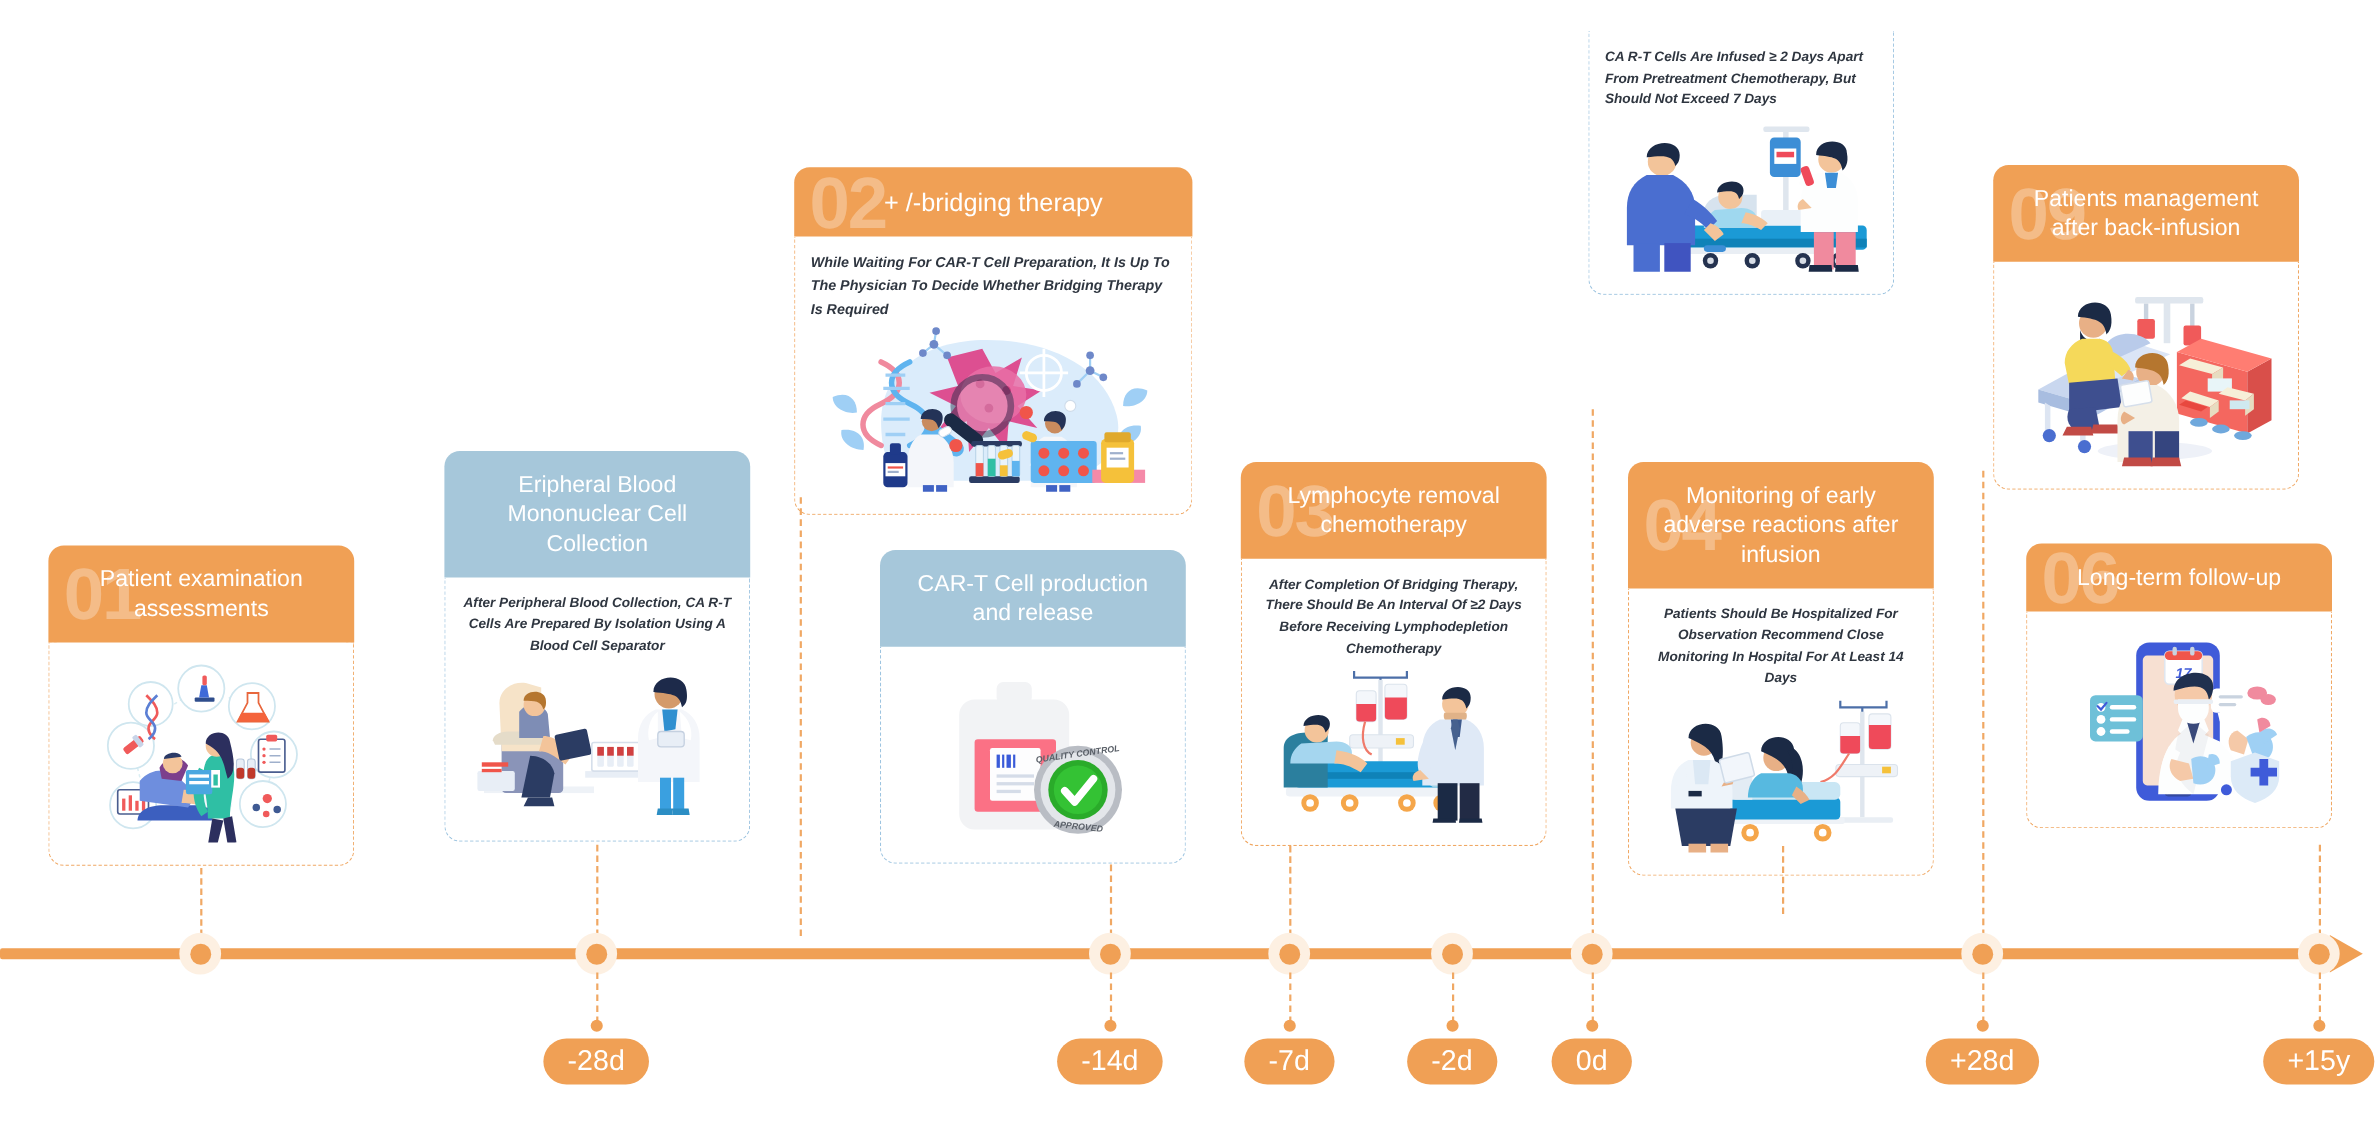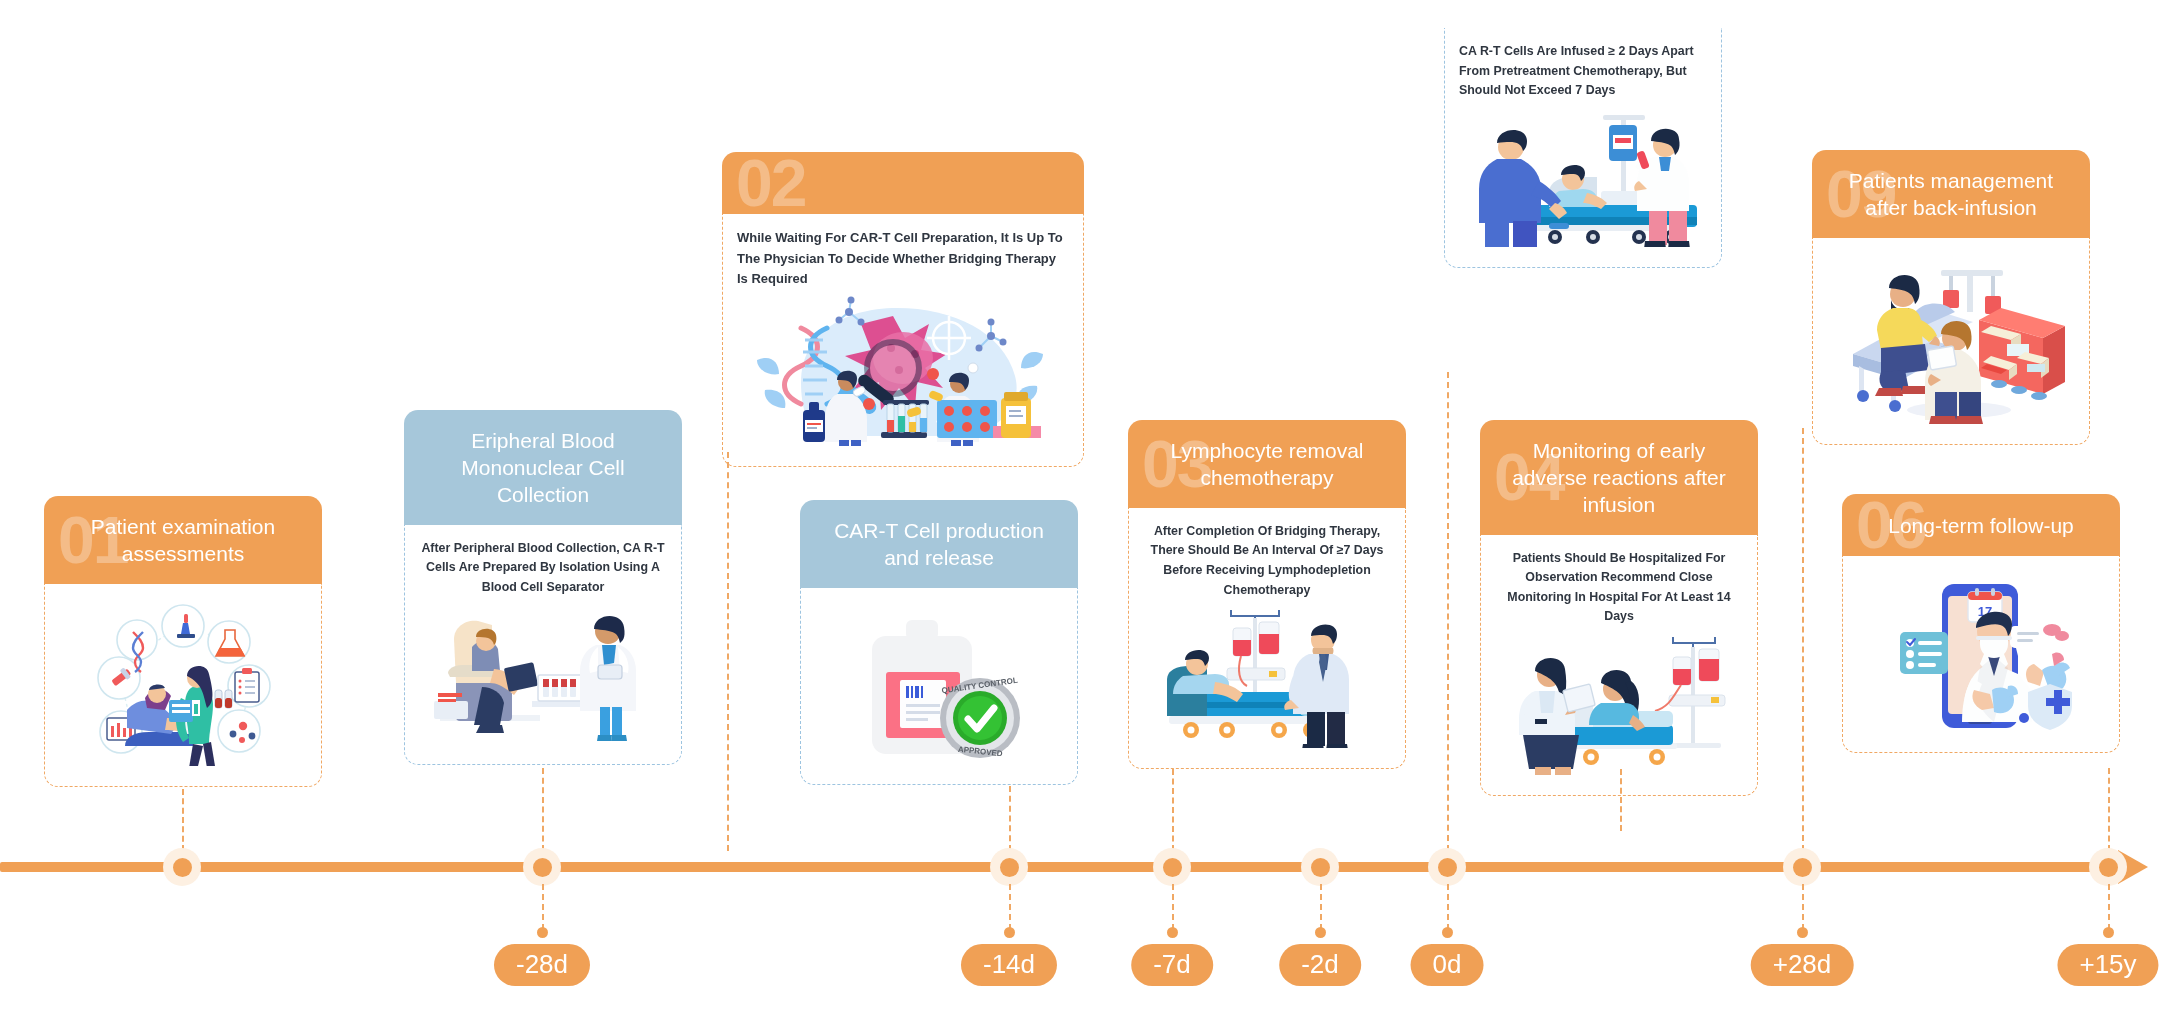--- a/index.html
+++ b/index.html
@@ -20,20 +20,21 @@
     overflow: visible;
   }
   .card .card-body {
     border: 1.5px dashed #f0a864;
     border-top: none;
     border-bottom-left-radius: 14px;
     border-bottom-right-radius: 14px;
     padding: 14px 14px 20px 14px;
     background: #ffffff;
     min-height: 150px;
+    font-style: italic;
   }
   .card.blue .card-body { border-color: #9dc4e0; }
 
   .card-head {
     position: relative;
     border-radius: 14px 14px 0 0;
     background: #f0a055;
     padding: 18px 14px 16px 14px;
     min-height: 62px;
     display: flex;
@@ -298,20 +299,21 @@
             <rect x="20" y="54" width="24" height="14" rx="3" fill="#e8eef6" stroke="#c4d0e0" stroke-width="1.2"></rect>
           </g>
         </svg>
       </div>
     </div>
   </div>
 
   <div class="card wide" style="left:722px; top:152px;">
     <div class="card-head">
       <span class="card-num">02</span>
+      <span class="card-title">+ /-bridging therapy</span>
     </div>
     <div class="card-body" style="min-height:220px;">
       <p class="card-desc">While Waiting For CAR-T Cell Preparation, It Is Up To The Physician To Decide Whether Bridging Therapy Is Required</p>
       <div class="illus">
         <svg width="320" height="150" viewBox="0 0 320 150">
           <path d="M58 86c0-46 40-74 96-74s106 24 118 68c8 30-14 56-58 60H86c-22-4-28-28-28-54z" fill="#dbecfb"></path>
           <g fill="#9fcff5">
             <path d="M14 64c14-6 22 2 22 14-10 2-22-4-22-14z"></path>
             <path d="M22 94c16-2 22 8 20 18-12 0-22-8-20-18z"></path>
             <path d="M300 58c-14-6-22 2-22 14 10 2 22-4 22-14z"></path>
@@ -468,21 +470,21 @@
       </div>
     </div>
   </div>
 
   <div class="card" style="left:1128px; top:420px;">
     <div class="card-head">
       <span class="card-num">03</span>
       <span class="card-title">Lymphocyte removal chemotherapy</span>
     </div>
     <div class="card-body" style="min-height:230px;">
-      <p class="card-desc">After Completion Of Bridging Therapy, There Should Be An Interval Of ≥7 Days Before Receiving Lymphodepletion Chemotherapy</p>
+      <p class="card-desc">After Completion Of Bridging Therapy, There Should Be An Interval Of ≥2 Days Before Receiving Lymphodepletion Chemotherapy</p>
       <div class="illus">
         <svg width="236" height="142" viewBox="0 0 236 142">
           <g stroke="#4c6fa8" stroke-width="2" fill="none">
               <path d="M82 4v6h48V4"></path>
               <path d="M106 10v6"></path>
             </g>
           <rect x="104" y="12" width="4" height="84" fill="#dfe6ee"></rect>
           <g>
             <rect x="84" y="22" width="18" height="28" rx="3" fill="#f4f7fb" stroke="#dbe3ec" stroke-width="1"></rect>
             <path d="M84 34h18v13a3 3 0 0 1-3 3h-12a3 3 0 0 1-3-3z" fill="#ef4a5a"></path>

